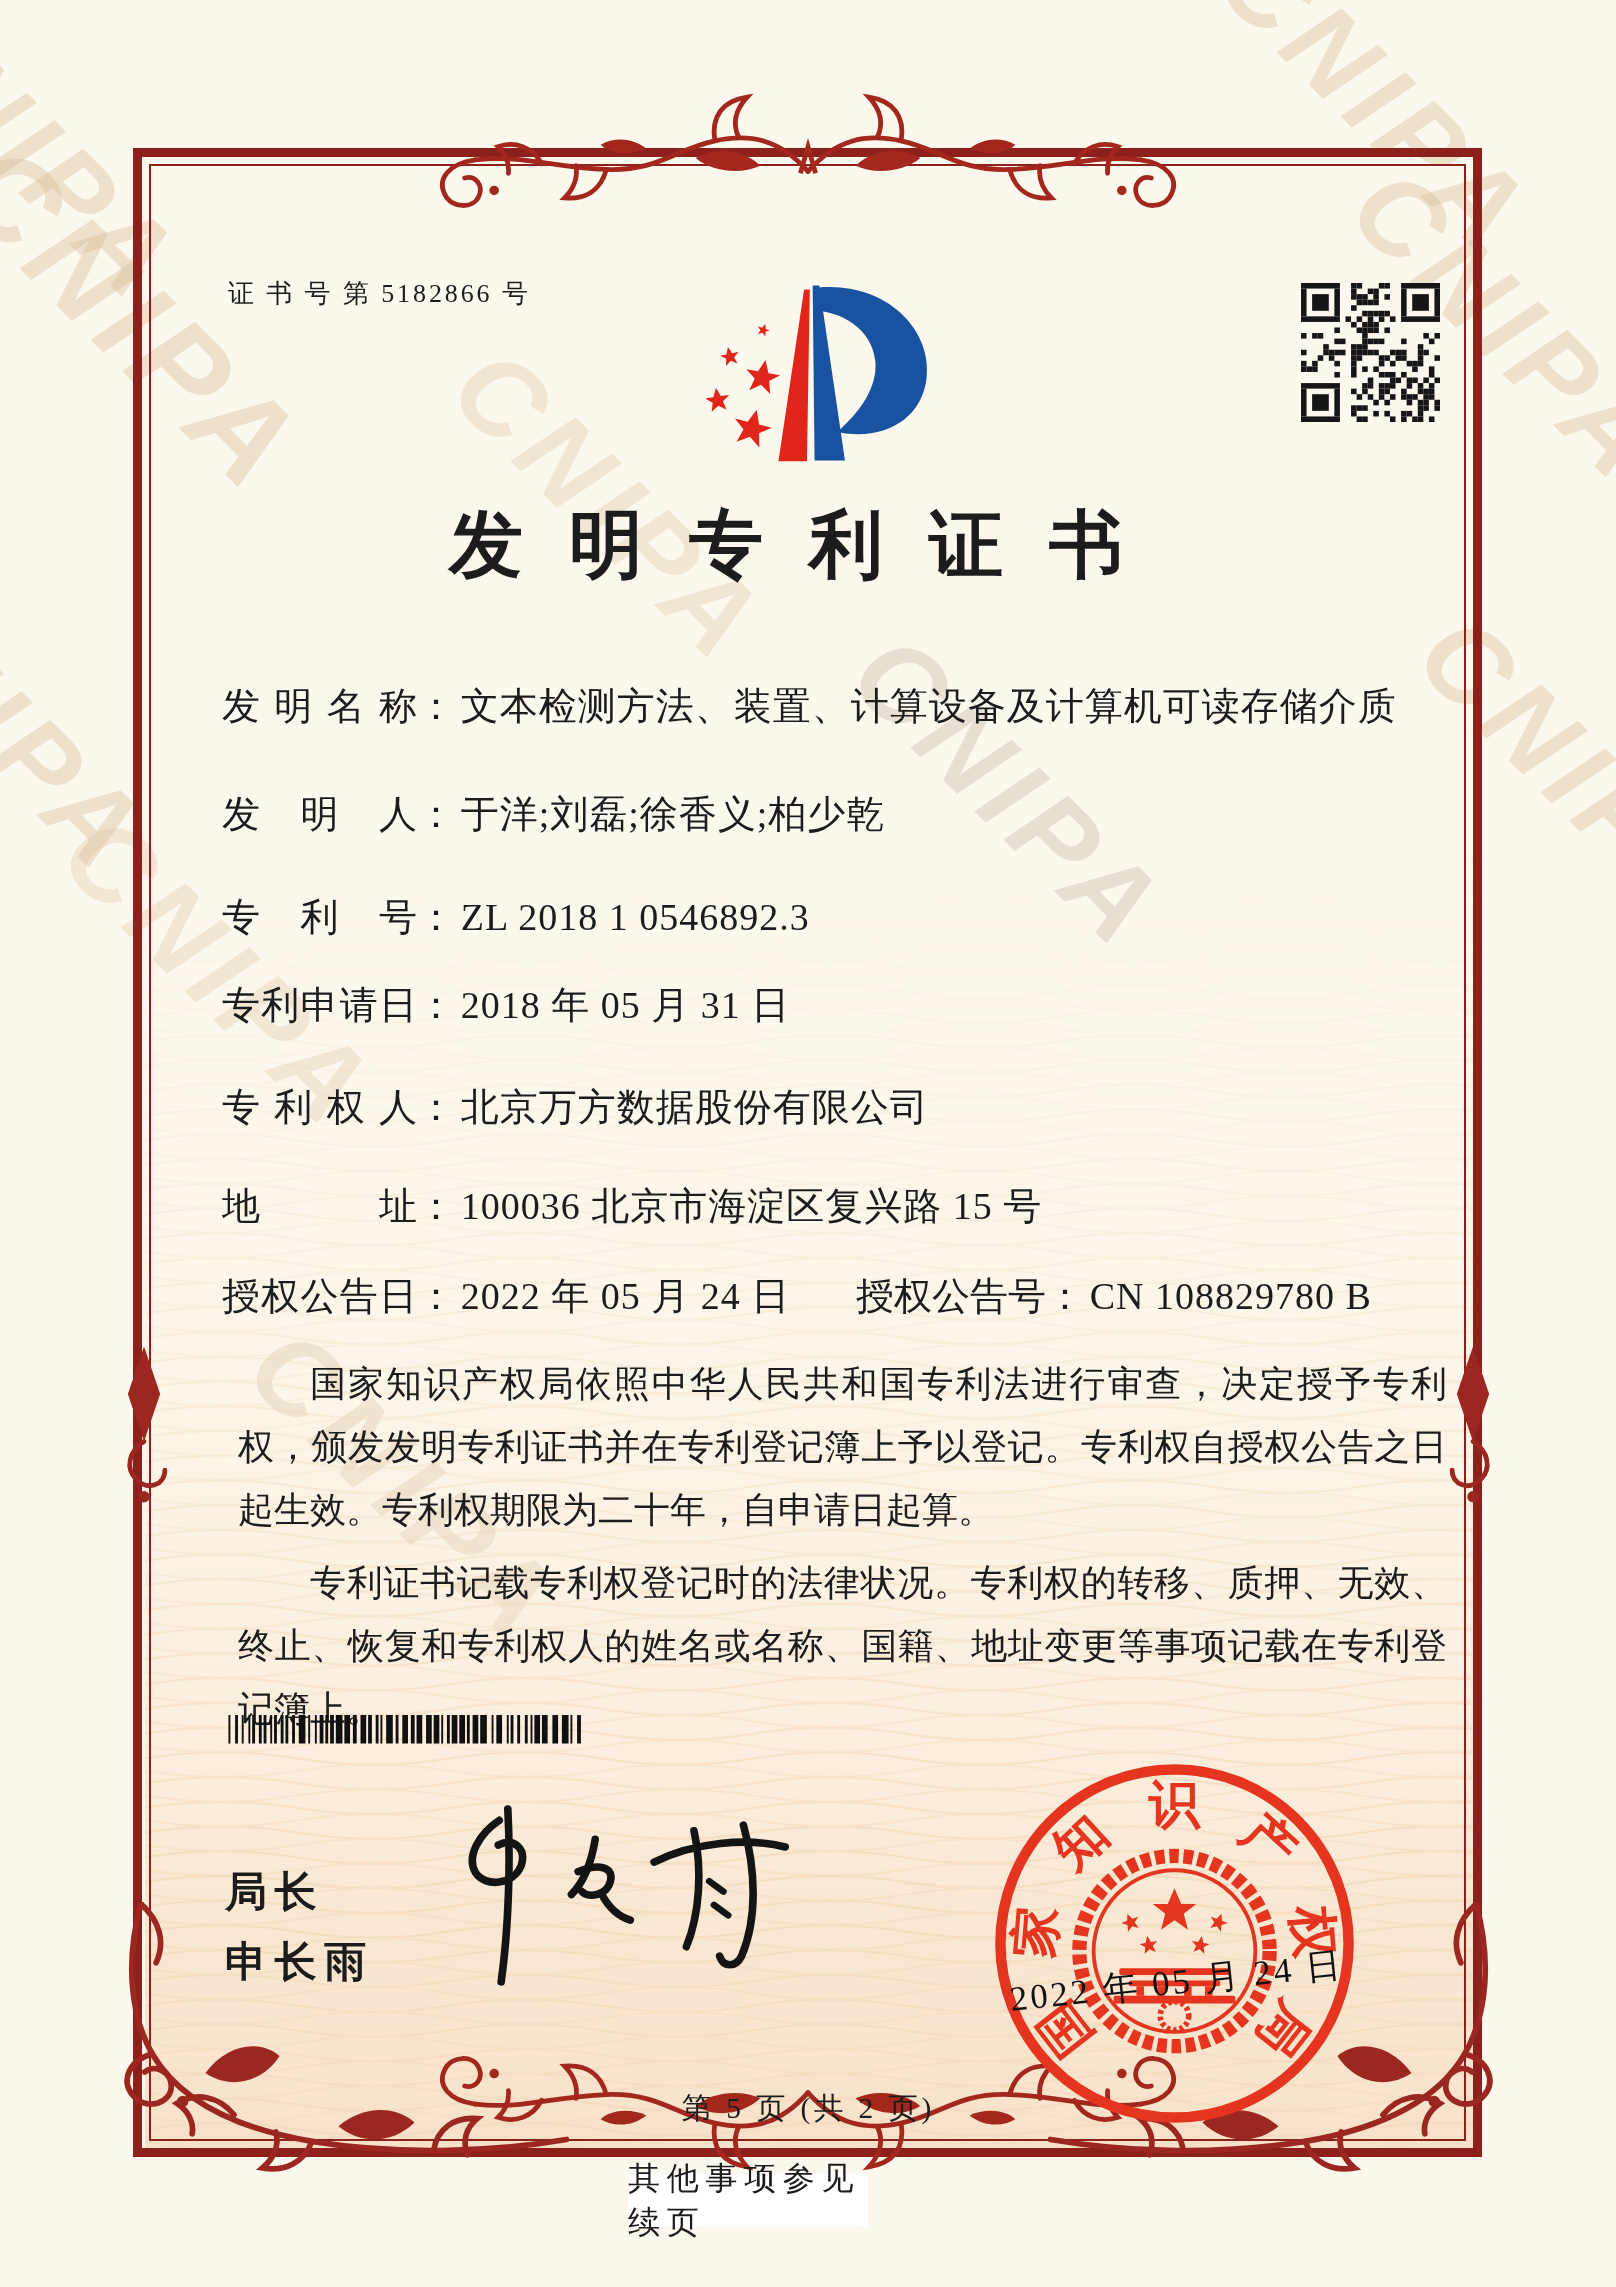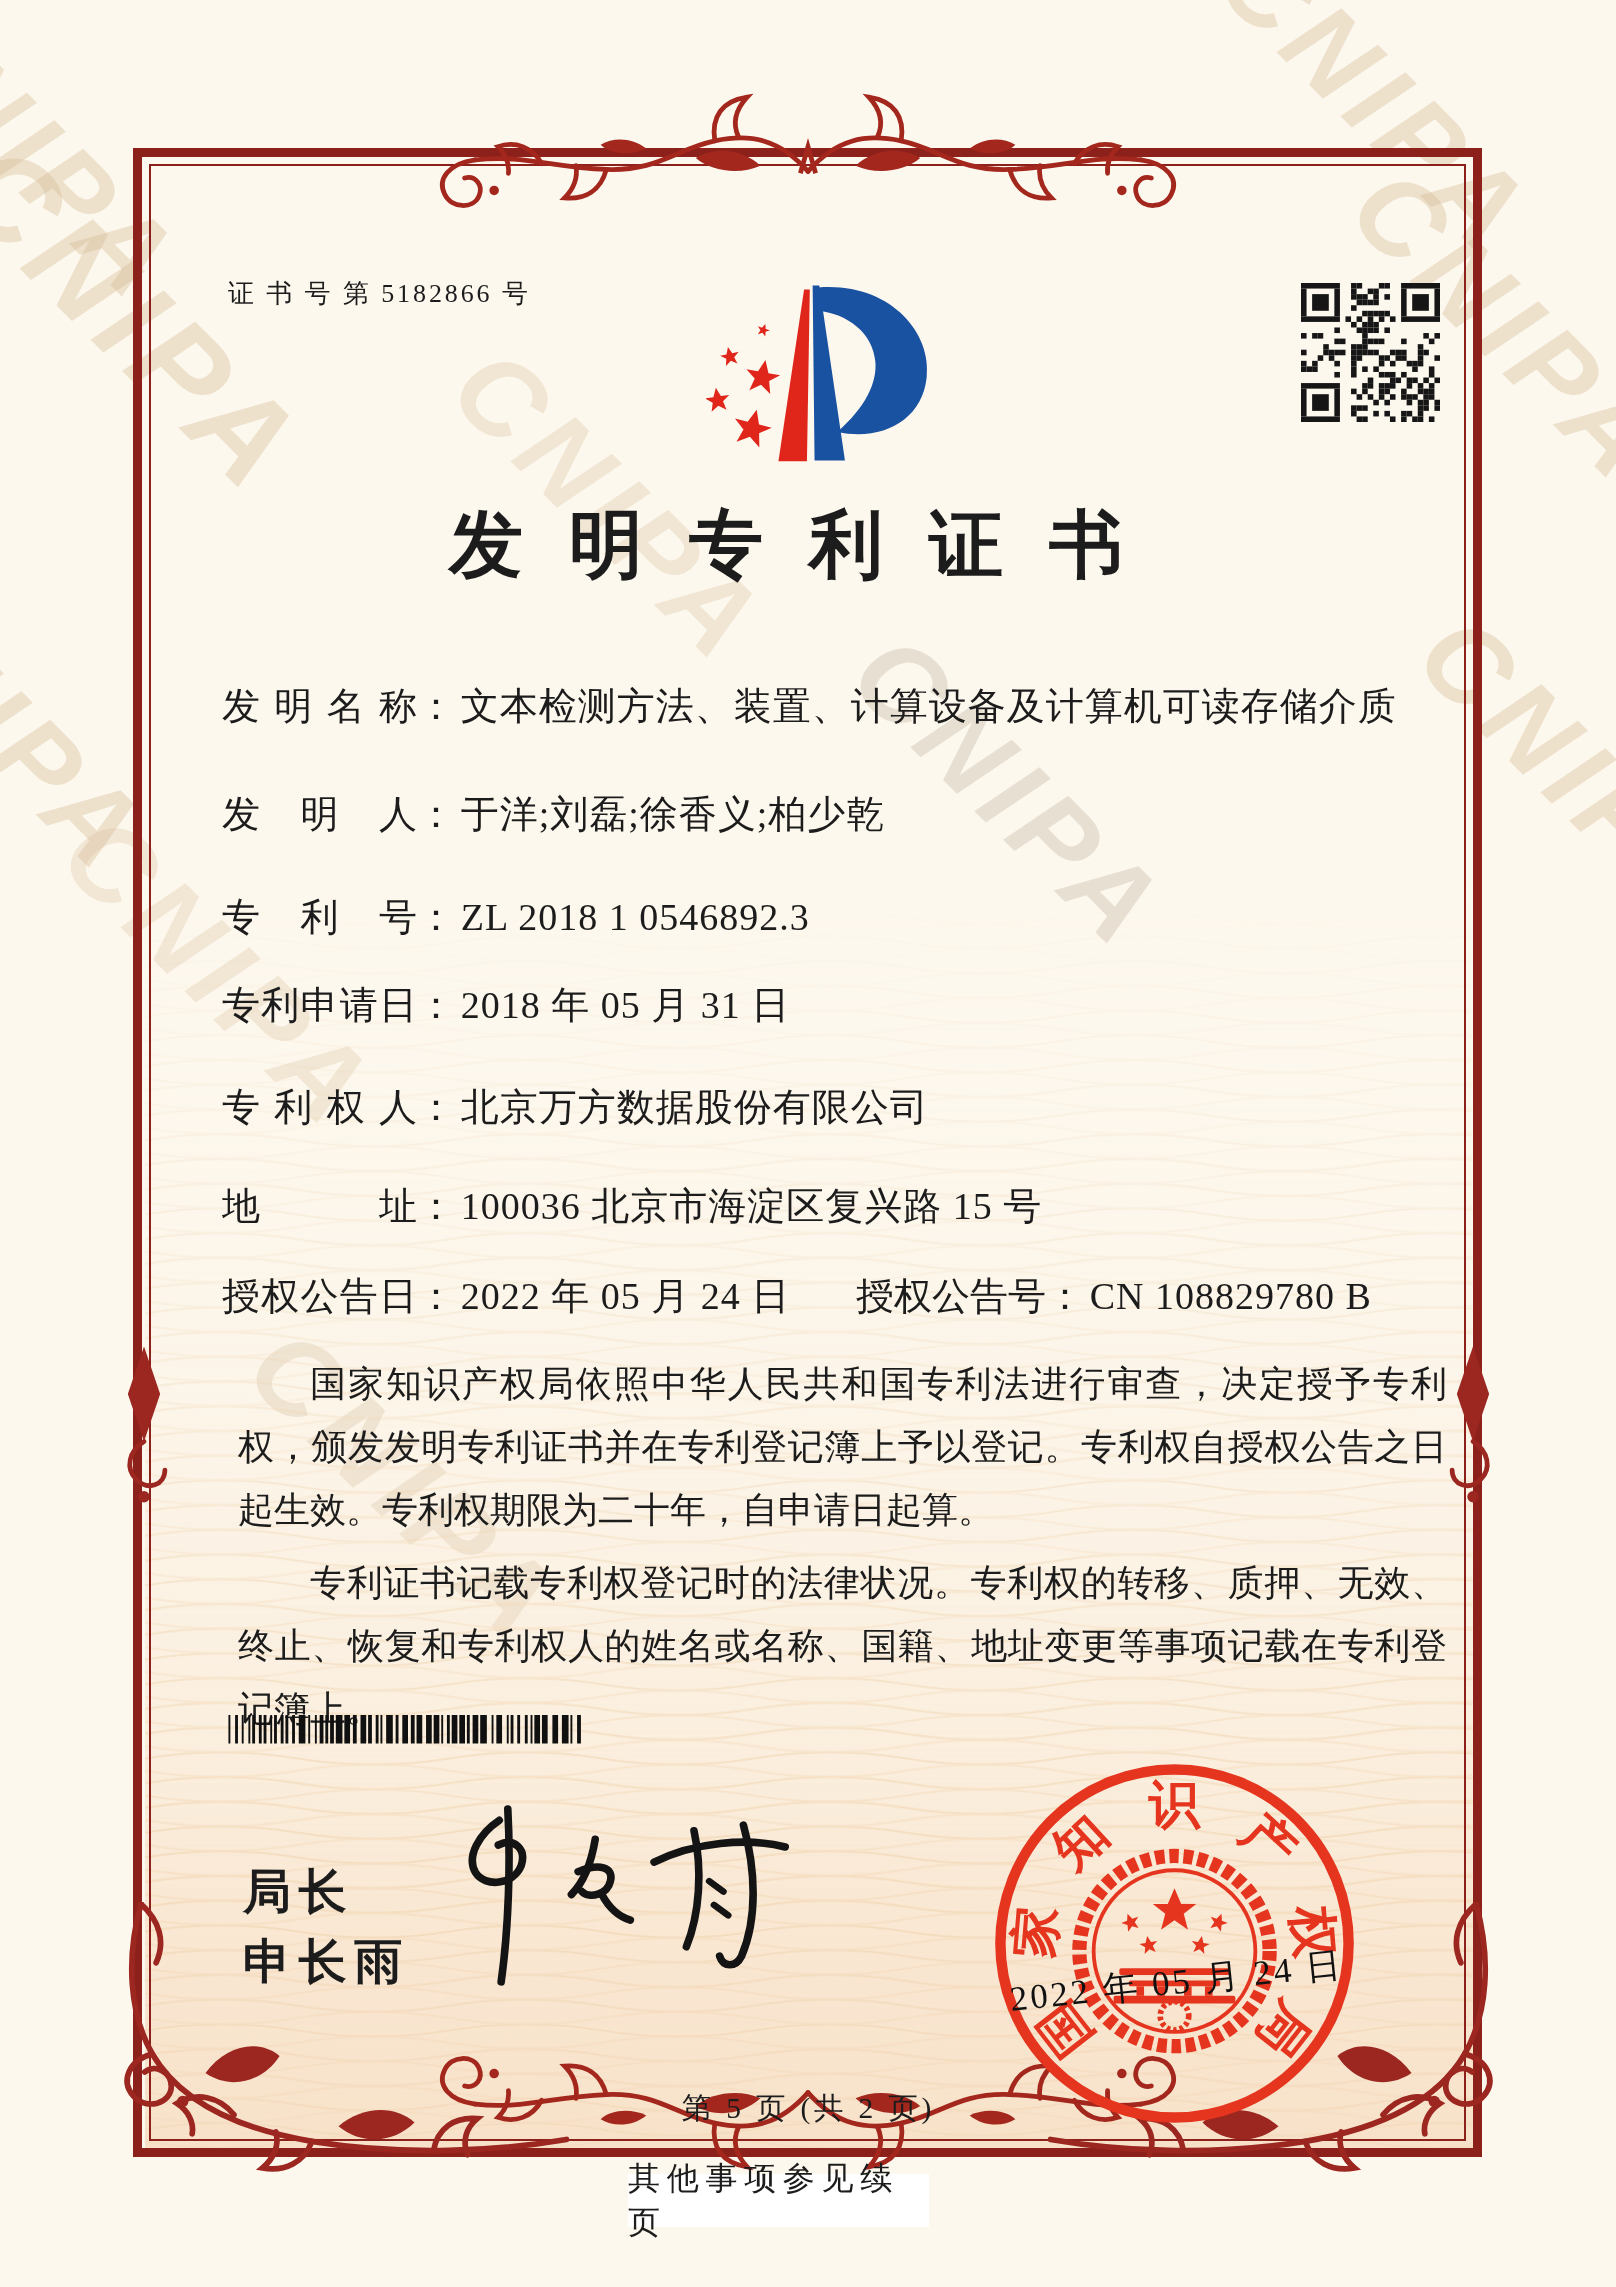--- a/index.html
+++ b/index.html
@@ -42,31 +42,31 @@
   .row1{top:681px;} .row2{top:789px;} .row3{top:892px;} .row4{top:980px;}
   .row5{top:1082px;} .row6{top:1181px;} .row7{top:1271px;}
   .grant2{position:absolute;left:856px;top:1271px;font-size:38px;white-space:nowrap;}
   
   .paras{position:absolute;left:228px;top:1343px;width:1229px;font-size:36px;line-height:63px;
          text-align:justify;}
   .paras p{margin:10px;text-indent:72px;}
   
   .barcode{position:absolute;left:228px;top:1715px;}
   
-  .signer{position:absolute;left:243px;top:1857px;font-family:Liberation Serif, serif;
-          font-weight:600;font-size:48px;line-height:70px;letter-spacing:7.6px;}
+  .signer{position:absolute;left:225px;top:1857px;font-family:Liberation Serif, serif;
+          font-weight:600;font-size:42px;line-height:70px;letter-spacing:7.6px;}
   .signature{position:absolute;left:409px;top:1803px;}
   
   .seal{position:absolute;left:989px;top:1758px;}
   .seal-date{position:absolute;left:1010px;top:1976px;width:304px;font-size:35px;letter-spacing:2.9px;
              color:#111;transform:rotate(-6deg);transform-origin:left center;white-space:nowrap;}
   
   .page-no{position:absolute;left:609px;top:2089px;width:399px;text-align:center;
            font-size:29.5px;letter-spacing:3.8px;}
-  .note{position:absolute;left:628px;top:2174px;width:301px;height:53px;background:#ffffff;
+  .note{position:absolute;left:628px;top:2174px;width:240px;height:53px;background:#ffffff;
         display:flex;align-items:center;justify-content:center;font-size:32px;letter-spacing:6.7px;}
 </style>
 </head>
 <body>
 
 <div class="page">
 
   <span class="wm wm1">CNIPA</span>
   <span class="wm wm2">CNIPA</span>
   <span class="wm wm3">CNIPA</span>

